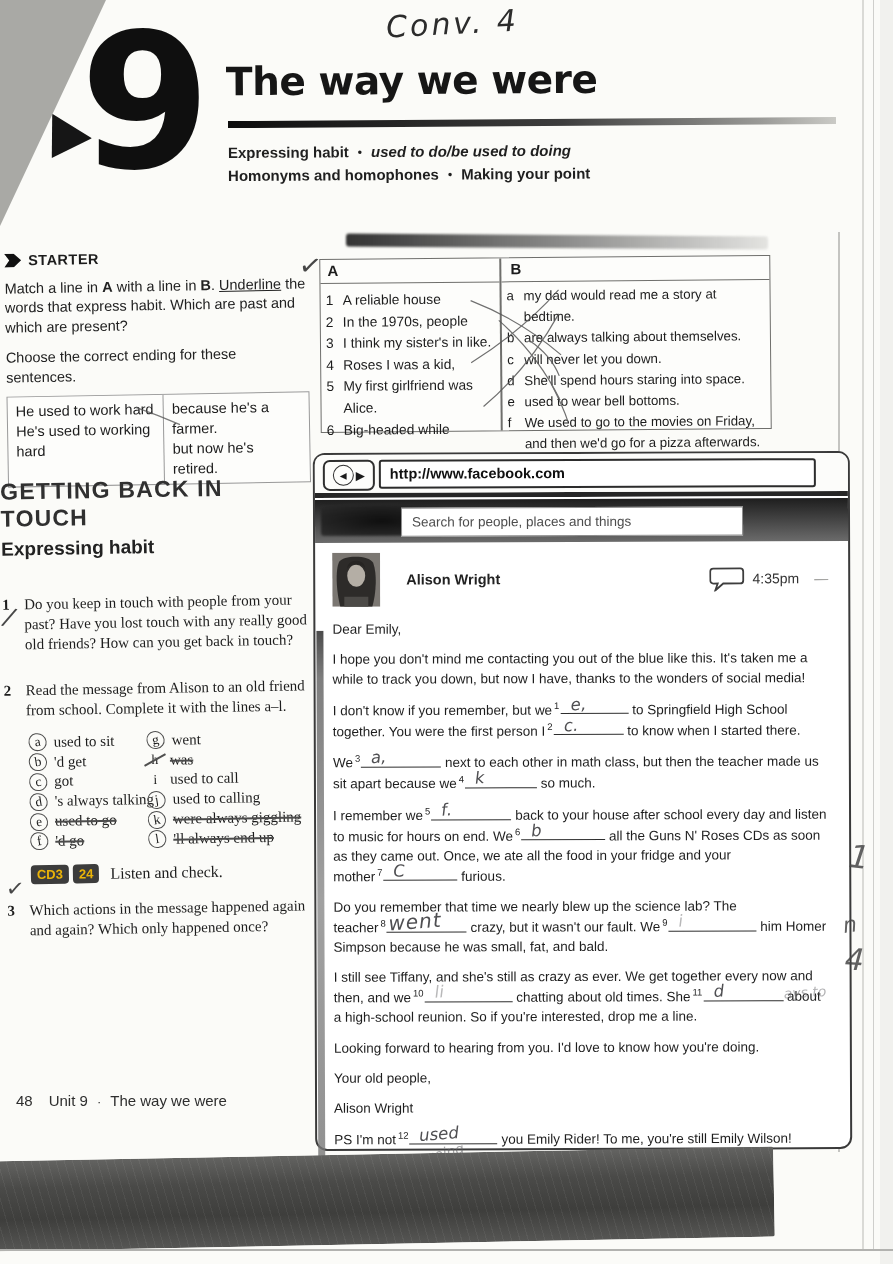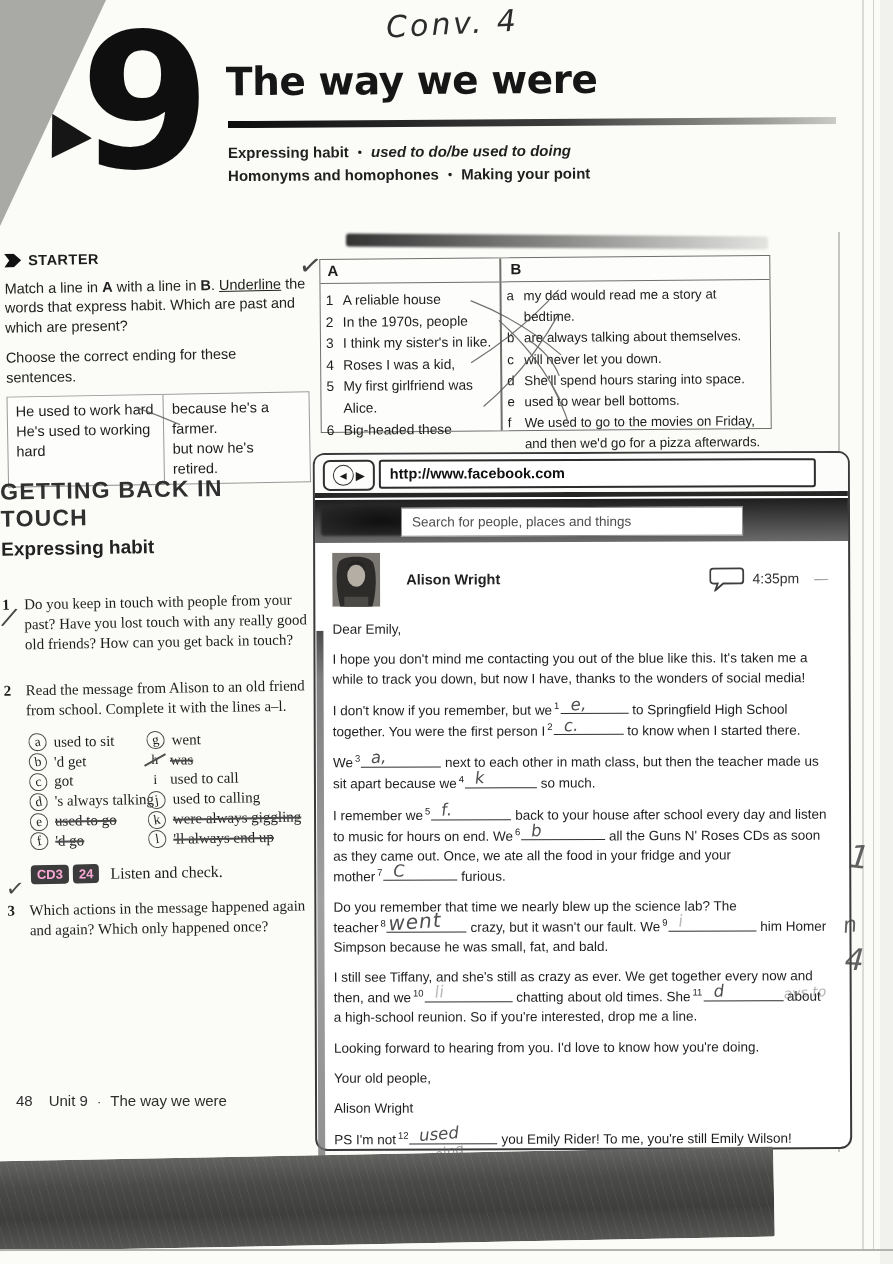--- a/index.html
+++ b/index.html
@@ -90,21 +90,21 @@
   .wl-col{width:118px;}
   .wl-col+.wl-col{width:160px;}
   .wl-item{display:flex;align-items:center;height:19.8px;white-space:nowrap;}
   .wl-letter{display:inline-flex;width:16px;height:16px;align-items:center;justify-content:center;
              margin-right:7px;font-size:13.5px;flex:none;position:relative;}
   .wl-letter.circled{border:1.6px solid #4f4f4f;border-radius:48% 56% 50% 52%;transform:rotate(-8deg);}
   .wl-letter.crossed::after{content:'';position:absolute;left:-4px;top:7px;width:24px;height:1.6px;
                             background:#4f4f4f;transform:rotate(-28deg);}
   .struck{text-decoration:line-through;text-decoration-thickness:1.5px;text-decoration-color:#4c4c4c;}
   .cd-row{margin-top:14px;margin-left:24px;display:flex;align-items:center;gap:4px;}
-  .cd-box{background:#3c3c3c;color:#f9a8d4;font-weight:700;font-size:13px;padding:2px 6px;border-radius:4px;}
+  .cd-box{background:#3c3c3c;color:#eab308;font-weight:700;font-size:13px;padding:2px 6px;border-radius:4px;}
   .cd-text{font-family:"Liberation Serif",serif;font-size:16px;margin-left:7px;}
   .ex3{margin-top:16px;}
 
   
   .footer{left:16px;top:1092px;font-size:15px;color:#2e2e2e;display:flex;align-items:baseline;}
   .footer .pg{font-weight:400;}
   .footer .un{margin-left:16px;}
   .footer .dot{margin:0 9px;font-size:13px;}
 
   
@@ -218,21 +218,21 @@
         <div class="rowA">
           <span class="n">4</span>
           <span>Roses I was a kid,</span>
         </div>
         <div class="rowA">
           <span class="n">5</span>
           <span>My first girlfriend was Alice.</span>
         </div>
         <div class="rowA">
           <span class="n">6</span>
-          <span>Big-headed these</span>
+          <span>Big-headed while</span>
         </div>
       </div>
     <div class="colB" id="col-b">
         <div class="rowB">
           <span class="l">a</span>
           <span class="t">my dad would read me a story at bedtime.</span>
         </div>
         <div class="rowB">
           <span class="l">b</span>
           <span class="t">are always talking about themselves.</span>

